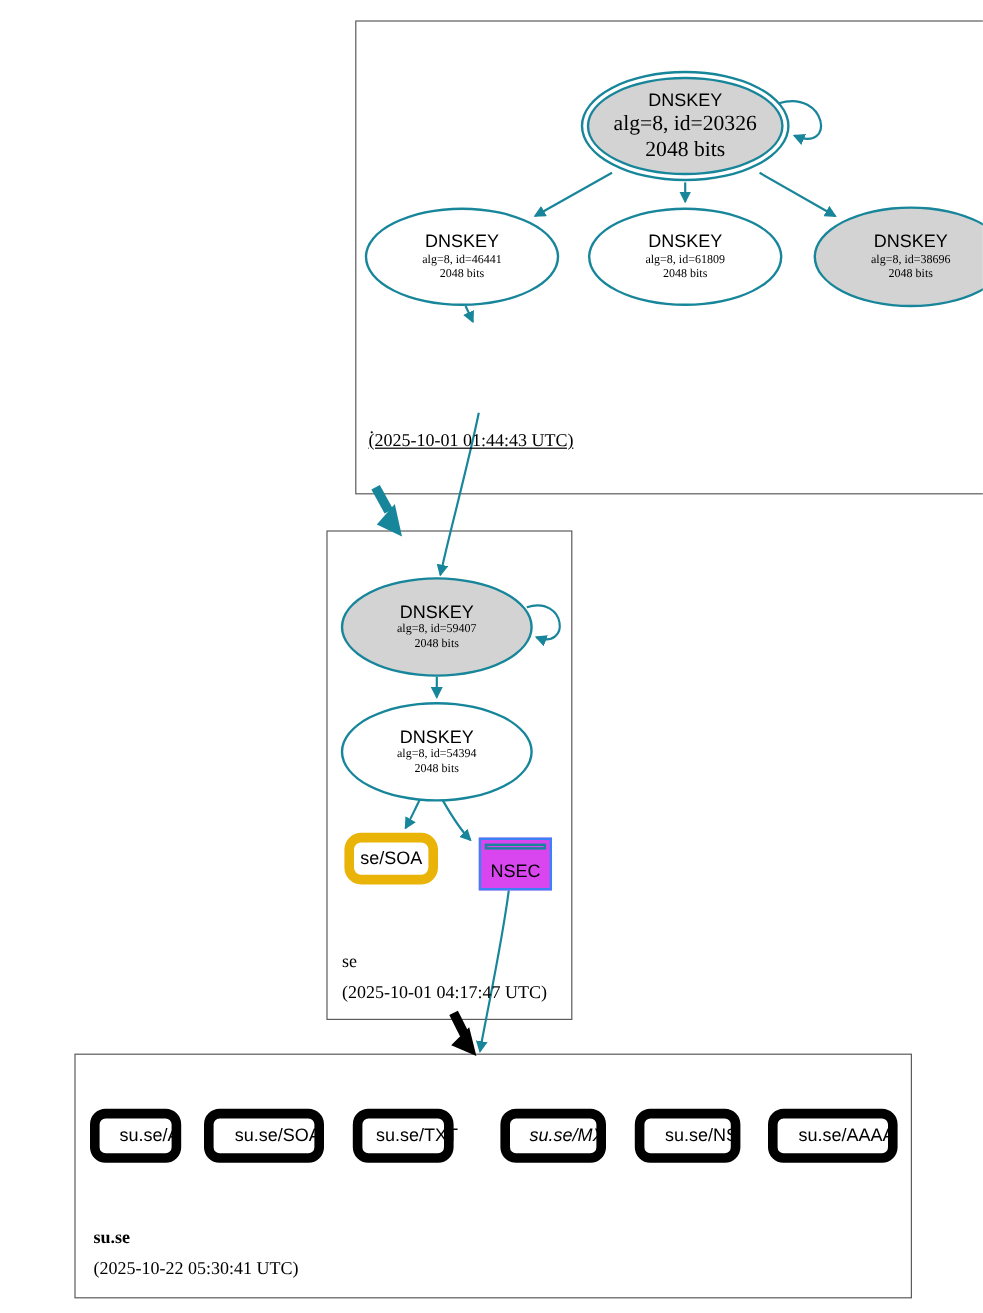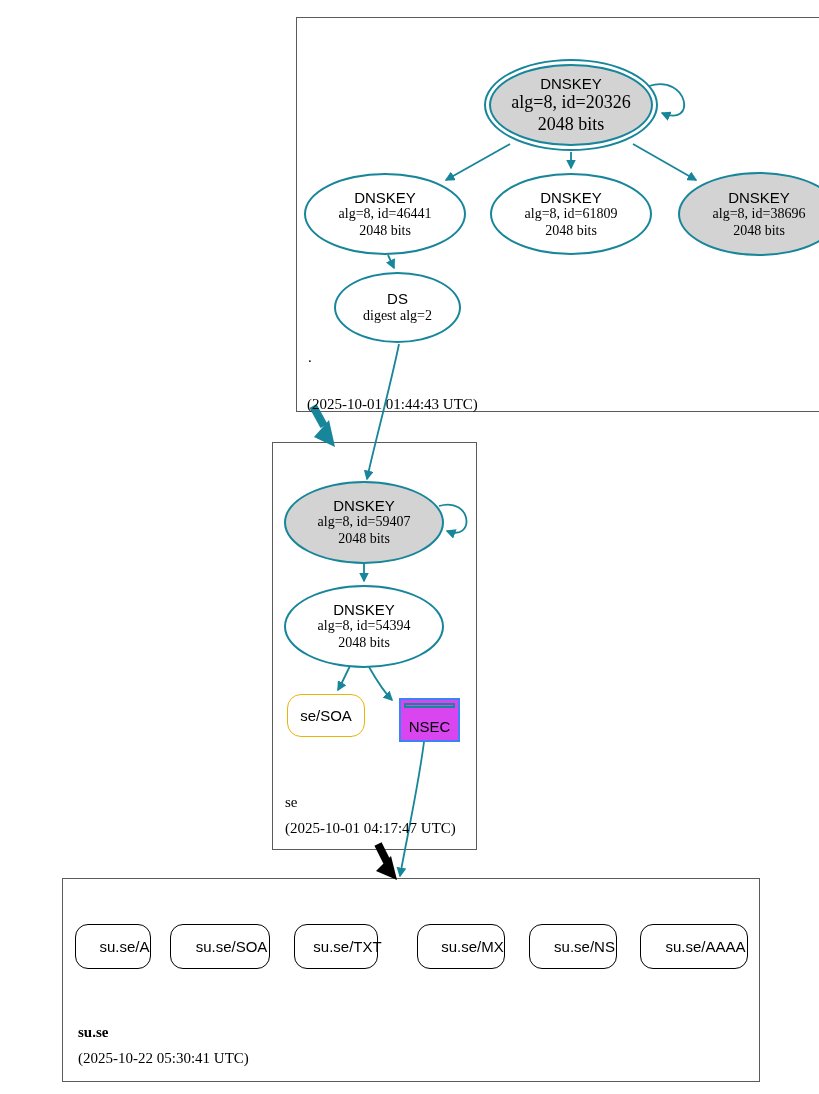--- a/index.html
+++ b/index.html
@@ -6,30 +6,30 @@
   #canvas{position:relative;width:819px;height:1094px;background:#fff;
           font-family:"Liberation Sans",sans-serif;overflow:hidden;margin-left:48px;}
   .zone-box{position:absolute;border:1px solid #5b5b5b;background:transparent;}
   .zone-label,.zone-ts{position:absolute;font-family:"Liberation Serif",serif;
           font-size:15px;color:#000;white-space:nowrap;}
   .ellipse{position:absolute;border:2px solid #17859a;border-radius:50%;
           display:flex;flex-direction:column;align-items:center;justify-content:center;
           background:#fff;box-sizing:border-box;text-align:center;}
   .ellipse.gray{background:#d3d3d3;}
   .ellipse .title{font-size:15px;color:#000;line-height:1.15;}
-  .ellipse .detail{font-family:"Liberation Serif",serif;font-size:14px;line-height:1.2;}
+  .ellipse .detail{font-family:"Liberation Serif",serif;font-size:10px;line-height:1.2;}
   .ksk-outer{position:absolute;border:2px solid #17859a;border-radius:50%;
           background:#fff;box-sizing:border-box;}
   .ksk-inner{position:absolute;left:3px;top:3px;right:3px;bottom:3px;
           border:2px solid #17859a;border-radius:50%;background:#d3d3d3;
           display:flex;flex-direction:column;align-items:center;justify-content:center;
           box-sizing:border-box;text-align:center;}
   .ksk-inner .title{font-size:15px;}
   .ksk-inner .detail{font-family:"Liberation Serif",serif;font-size:18px;line-height:1.2;}
-  .rrset{position:absolute;border:1px solid #eab308;border-radius:14px;background:#fff;
+  .rrset{position:absolute;border:8px solid #eab308;border-radius:14px;background:#fff;
           box-sizing:border-box;display:flex;align-items:center;justify-content:center;
           font-size:15px;color:#000;}
   .rrset.black{border-color:#000;border-radius:13px;padding-left:23px;}
   .nsec{position:absolute;border:2px solid #3b82f6;background:#d946ef;box-sizing:border-box;}
   .nsec .band{position:absolute;left:3px;right:3px;top:3px;height:5px;
           border:2px solid #17859a;box-sizing:border-box;}
   .nsec .lbl{position:absolute;left:0;right:0;top:12px;bottom:0;
           display:flex;align-items:center;justify-content:center;font-size:15px;}
   svg.overlay{position:absolute;left:0;top:0;pointer-events:none;}
 </style>
@@ -91,27 +91,23 @@
     <span class="detail">alg=8, id=61809</span>
     <span class="detail">2048 bits</span>
   </div>
 
   <div class="ellipse gray" style="left:630px;top:172px;width:162px;height:84px;">
     <span class="title">DNSKEY</span>
     <span class="detail">alg=8, id=38696</span>
     <span class="detail">2048 bits</span>
   </div>
 
-  <div class="ellipse" style="left:286px;top:272px;width:127px;height:71px;">
-    <span class="title">DS</span>
-    <span class="detail">digest alg=2</span>
-  </div>
 
   <div class="zone-label" style="left:260px;top:349px;">.</div>
-  <div class="zone-ts" style="left:259px;top:396px;">(2025-10-01 01:44:43 UTC)</div>
+  <div class="zone-ts" style="left:259px;top:360px;text-decoration:underline;">(2025-10-01 01:44:43 UTC)</div>
 
   <div class="ellipse gray" style="left:236px;top:481px;width:160px;height:83px;">
     <span class="title">DNSKEY</span>
     <span class="detail">alg=8, id=59407</span>
     <span class="detail">2048 bits</span>
   </div>
 
   <div class="ellipse" style="left:236px;top:585px;width:160px;height:83px;">
     <span class="title">DNSKEY</span>
     <span class="detail">alg=8, id=54394</span>
@@ -132,21 +128,21 @@
 
   <div class="rrset black" style="left:27px;top:924px;width:76px;height:45px;">
     <span>su.se/A</span>
   </div>
   <div class="rrset black" style="left:122px;top:924px;width:100px;height:45px;text-align:center;">
     <span>su.se/SOA</span>
   </div>
   <div class="rrset black" style="left:246px;top:924px;width:84px;height:45px;text-align:center;">
     <span>su.se/TXT</span>
   </div>
-  <div class="rrset black" style="left:369px;top:924px;width:88px;height:45px;">
+  <div class="rrset black" style="left:369px;top:924px;width:88px;height:45px;font-style:italic;">
     <span>su.se/MX</span>
   </div>
   <div class="rrset black" style="left:592px;top:924px;width:108px;height:45px;">
     <span>su.se/AAAA</span>
   </div>
   <div class="rrset black" style="left:481px;top:924px;width:88px;height:45px;">
     <span>su.se/NS</span>
   </div>
 
   <div class="zone-label" style="left:30px;top:1024px;font-weight:bold;">su.se</div>

